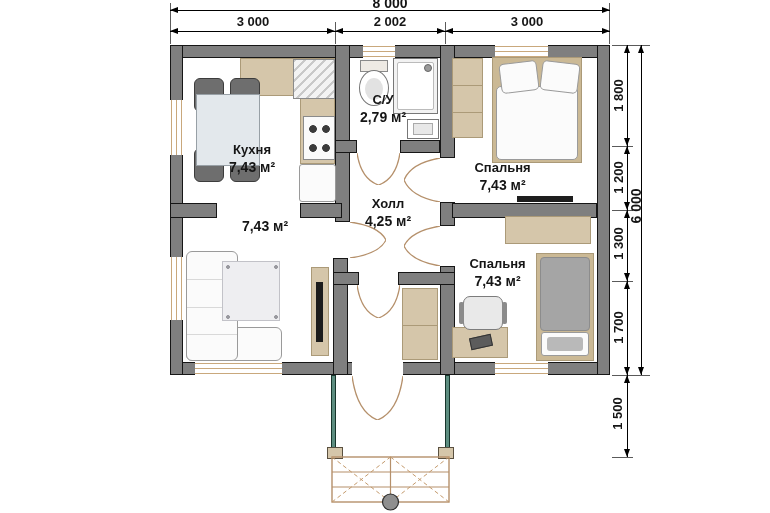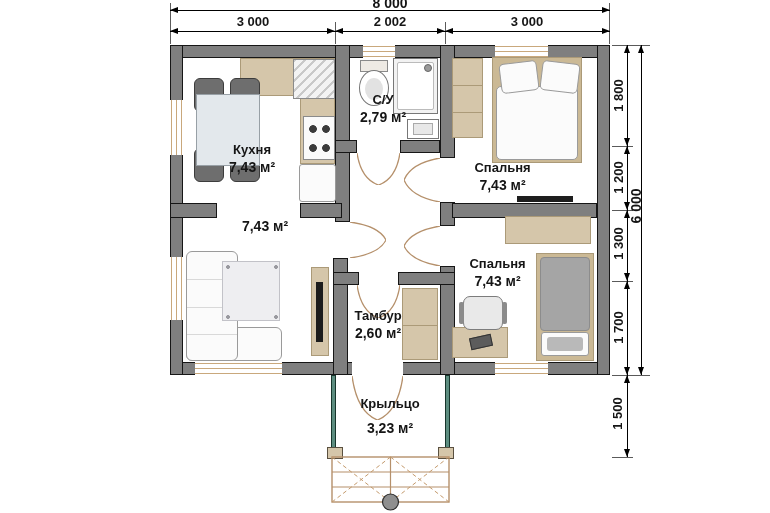--- a/index.html
+++ b/index.html
@@ -173,35 +173,31 @@
     <div class="nm">Кухня</div>
     <div class="ar">7,43 м²</div>
   </div>
   <div class="room-label" style="left:210px;top:216px;width:110px;">
     <div class="ar">7,43 м²</div>
   </div>
   <div class="room-label" style="left:348px;top:92px;width:70px;">
     <div class="nm">С/У</div>
     <div class="ar">2,79 м²</div>
   </div>
+  <div class="room-label" style="left:352px;top:196px;width:72px;">
+    <div class="nm">Холл</div>
+    <div class="ar">4,25 м²</div>
+  </div>
   <div class="room-label" style="left:455px;top:160px;width:95px;">
     <div class="nm">Спальня</div>
     <div class="ar">7,43 м²</div>
   </div>
   <div class="room-label" style="left:450px;top:256px;width:95px;">
     <div class="nm">Спальня</div>
     <div class="ar">7,43 м²</div>
-  </div>
-  <div class="room-label" style="left:340px;top:308px;width:76px;">
-    <div class="nm">Тамбур</div>
-    <div class="ar">2,60 м²</div>
-  </div>
-  <div class="room-label" style="left:335px;top:396px;width:110px;">
-    <div class="nm">Крыльцо</div>
-    <div class="ar" style="margin-top:10px;">3,23 м²</div>
   </div>
 
   <div class="ext" style="left:170px;top:3px;width:1px;height:41px;"></div>
   <div class="ext" style="left:609px;top:3px;width:1px;height:41px;"></div>
   <div class="ext" style="left:335px;top:22px;width:1px;height:22px;"></div>
   <div class="ext" style="left:445px;top:22px;width:1px;height:22px;"></div>
   <div class="dimh" style="left:170px;top:6px;width:440px;"></div>
   <div class="dimh" style="left:170px;top:27px;width:165px;"></div>
   <div class="dimh" style="left:335px;top:27px;width:110px;"></div>
   <div class="dimh" style="left:445px;top:27px;width:165px;"></div>

